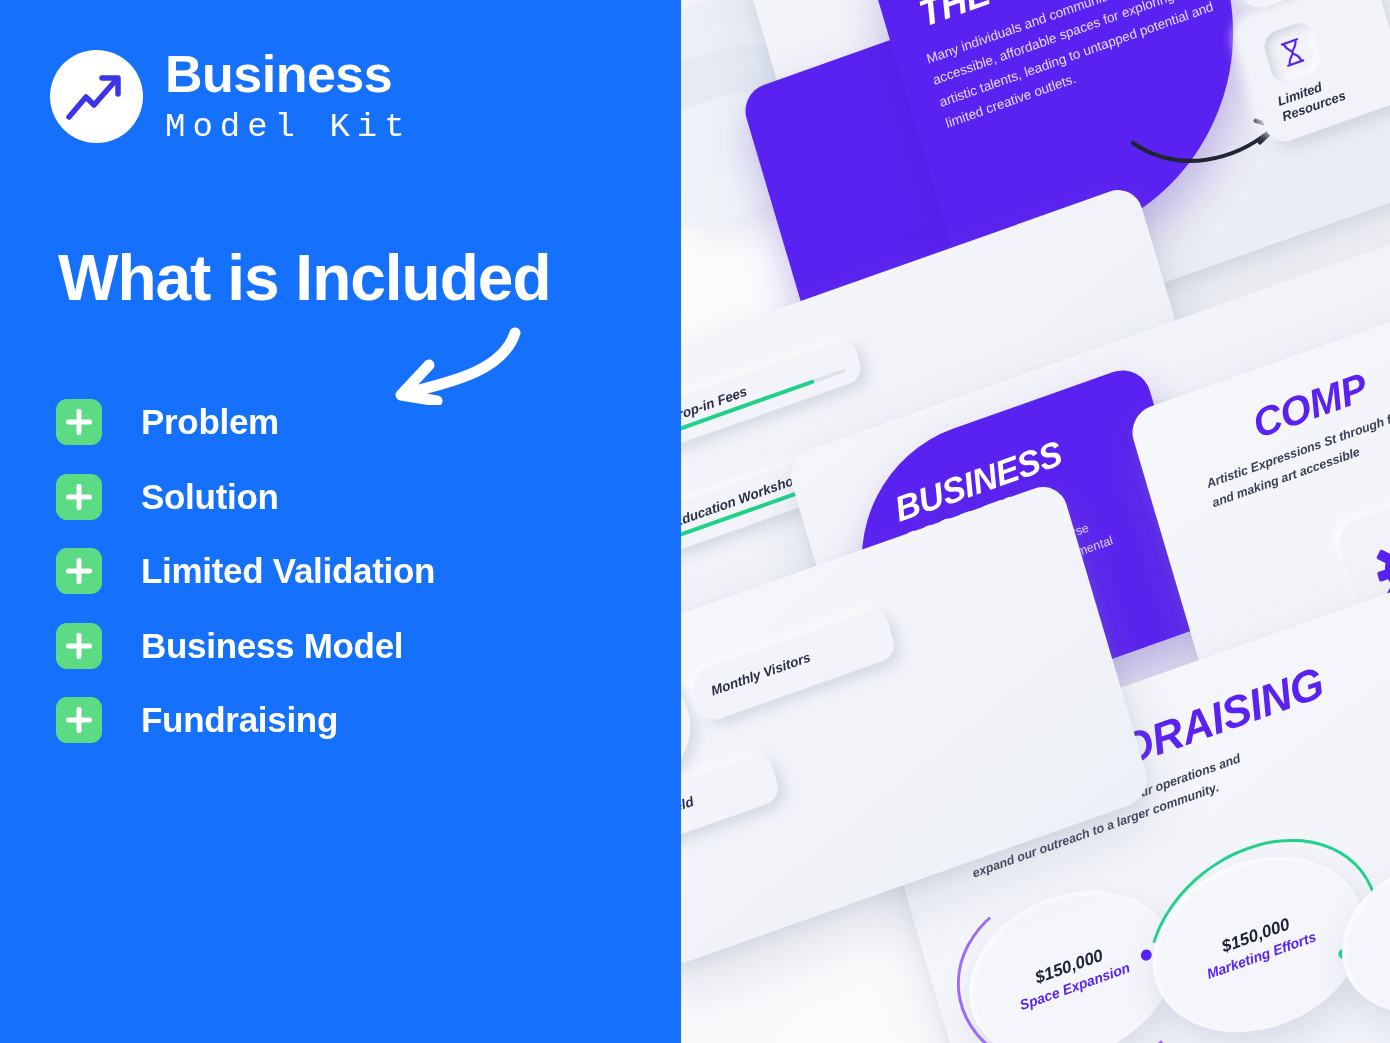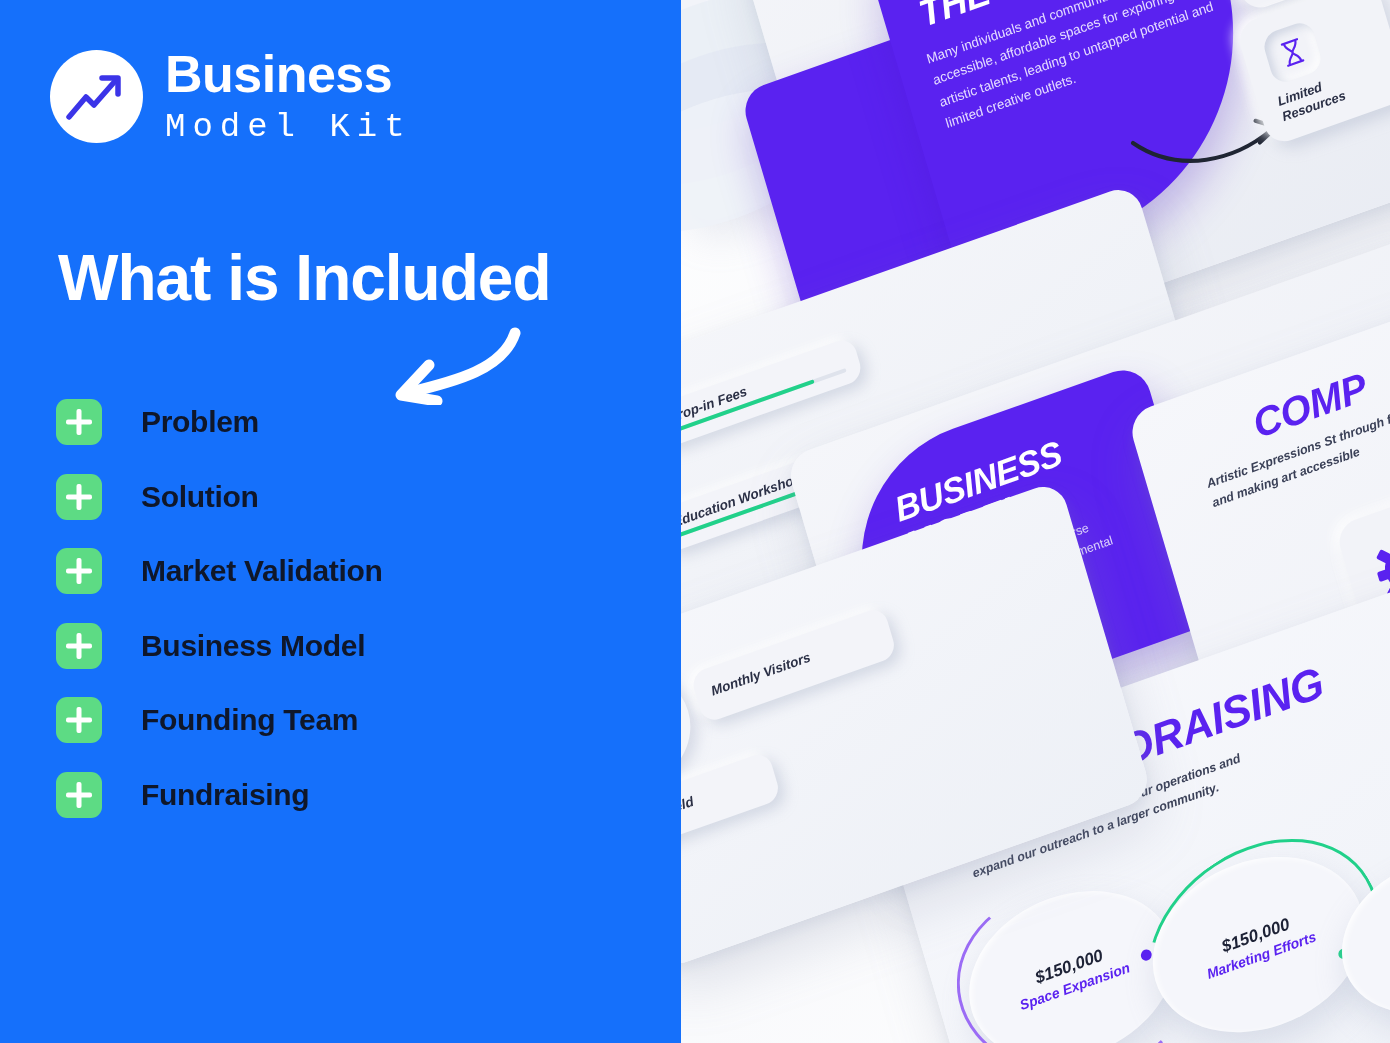--- a/index.html
+++ b/index.html
@@ -44,21 +44,21 @@
   .plus-badge{
     width:46px;height:46px;border-radius:11px;background:#5ddb84;
     flex:none;position:relative;
   }
   .plus-badge::before,.plus-badge::after{
     content:"";position:absolute;background:#ffffff;border-radius:2px;
   }
   .plus-badge::before{left:50%;top:10px;width:5px;height:26px;transform:translateX(-50%);}
   .plus-badge::after{top:50%;left:10px;height:5px;width:26px;transform:translateY(-50%);}
   .feature-label{
-    margin-left:39px;font-size:30px;font-weight:700;color:#0f172a;
+    margin-left:39px;font-size:35px;font-weight:700;color:#ffffff;
     letter-spacing:-0.3px;white-space:nowrap;
   }
 
   
   .right-panel{
     position:absolute;left:681px;top:0;width:709px;height:1043px;
     background:linear-gradient(135deg,#ffffff 0%,#f7f8fb 45%,#ffffff 100%);
     overflow:hidden;
   }
   .deck{position:absolute;left:-230px;top:-60px;width:1150px;height:1200px;}
@@ -397,31 +397,27 @@
       <div class="feature-item">
         <div class="plus-badge"></div>
         <div class="feature-label">Problem</div>
       </div>
       <div class="feature-item">
         <div class="plus-badge"></div>
         <div class="feature-label">Solution</div>
       </div>
       <div class="feature-item">
         <div class="plus-badge"></div>
-        <div class="feature-label">Market Validation</div>
+        <div class="feature-label">Limited Validation</div>
       </div>
       <div class="feature-item">
         <div class="plus-badge"></div>
         <div class="feature-label">Business Model</div>
       </div>
       <div class="feature-item">
         <div class="plus-badge"></div>
-        <div class="feature-label">Founding Team</div>
-      </div>
-      <div class="feature-item">
-        <div class="plus-badge"></div>
         <div class="feature-label">Fundraising</div>
       </div>
     </div>
 
   </div>
 
 </div>
 
 </body></html>

